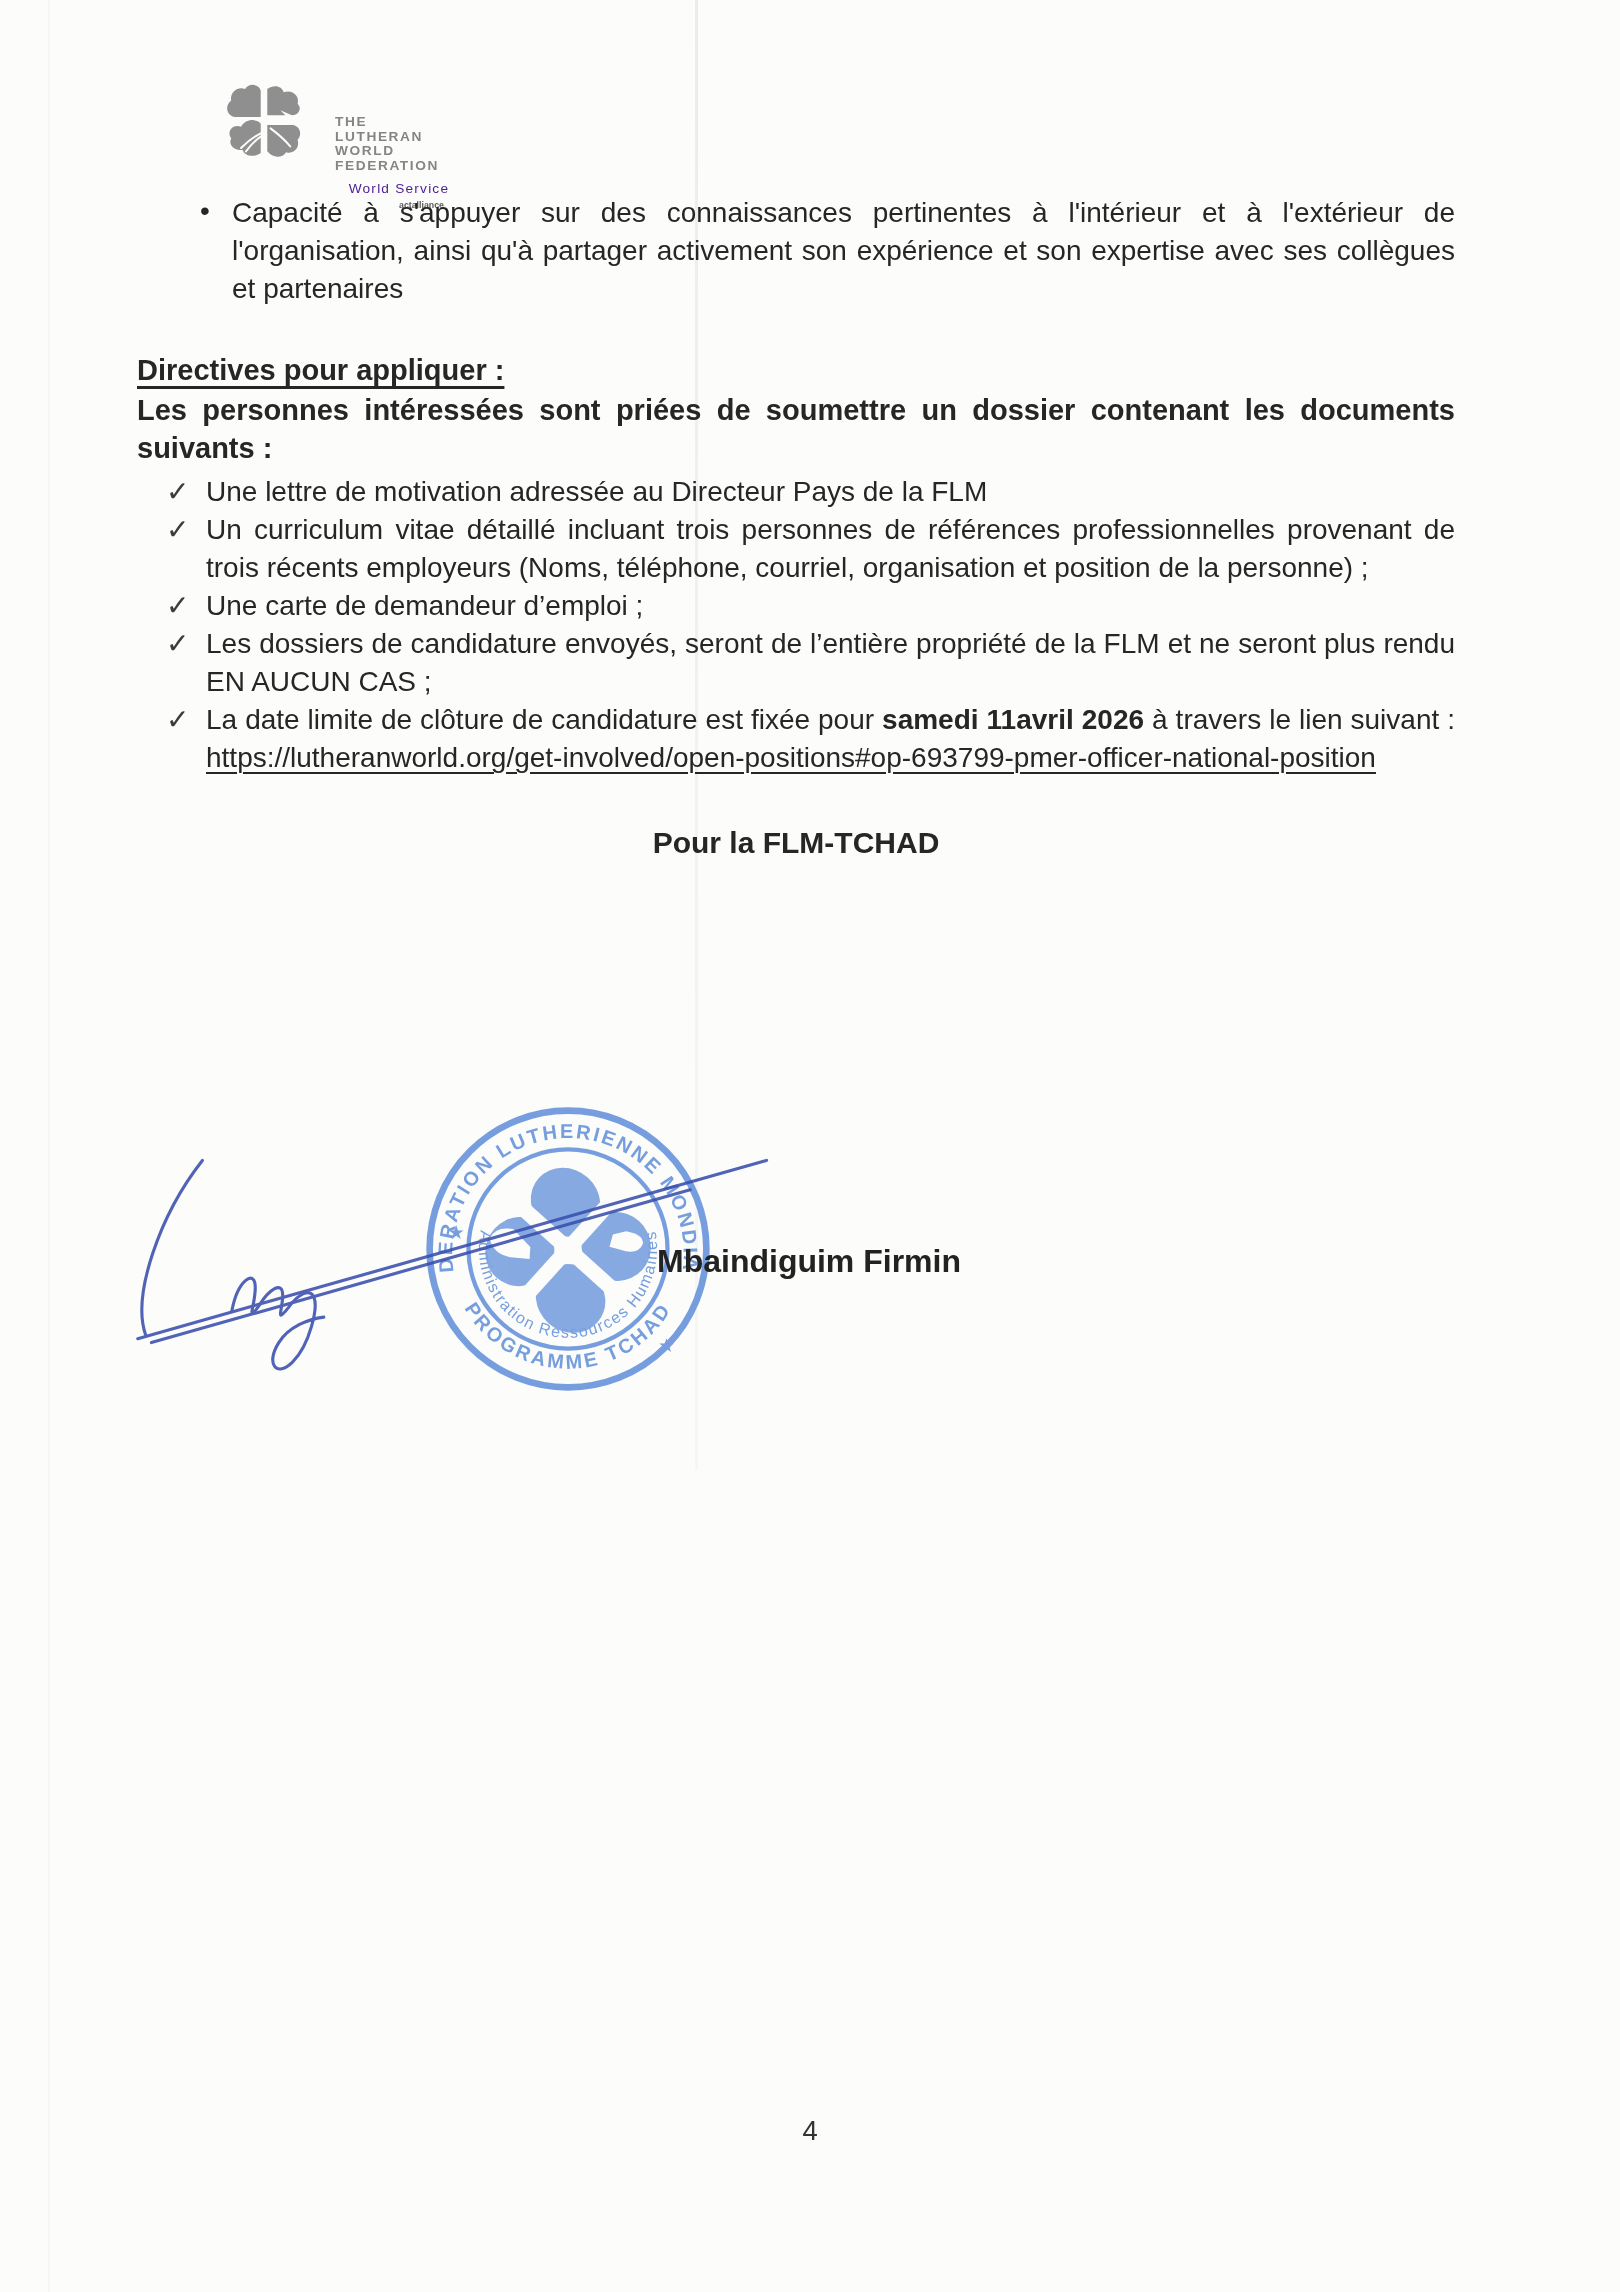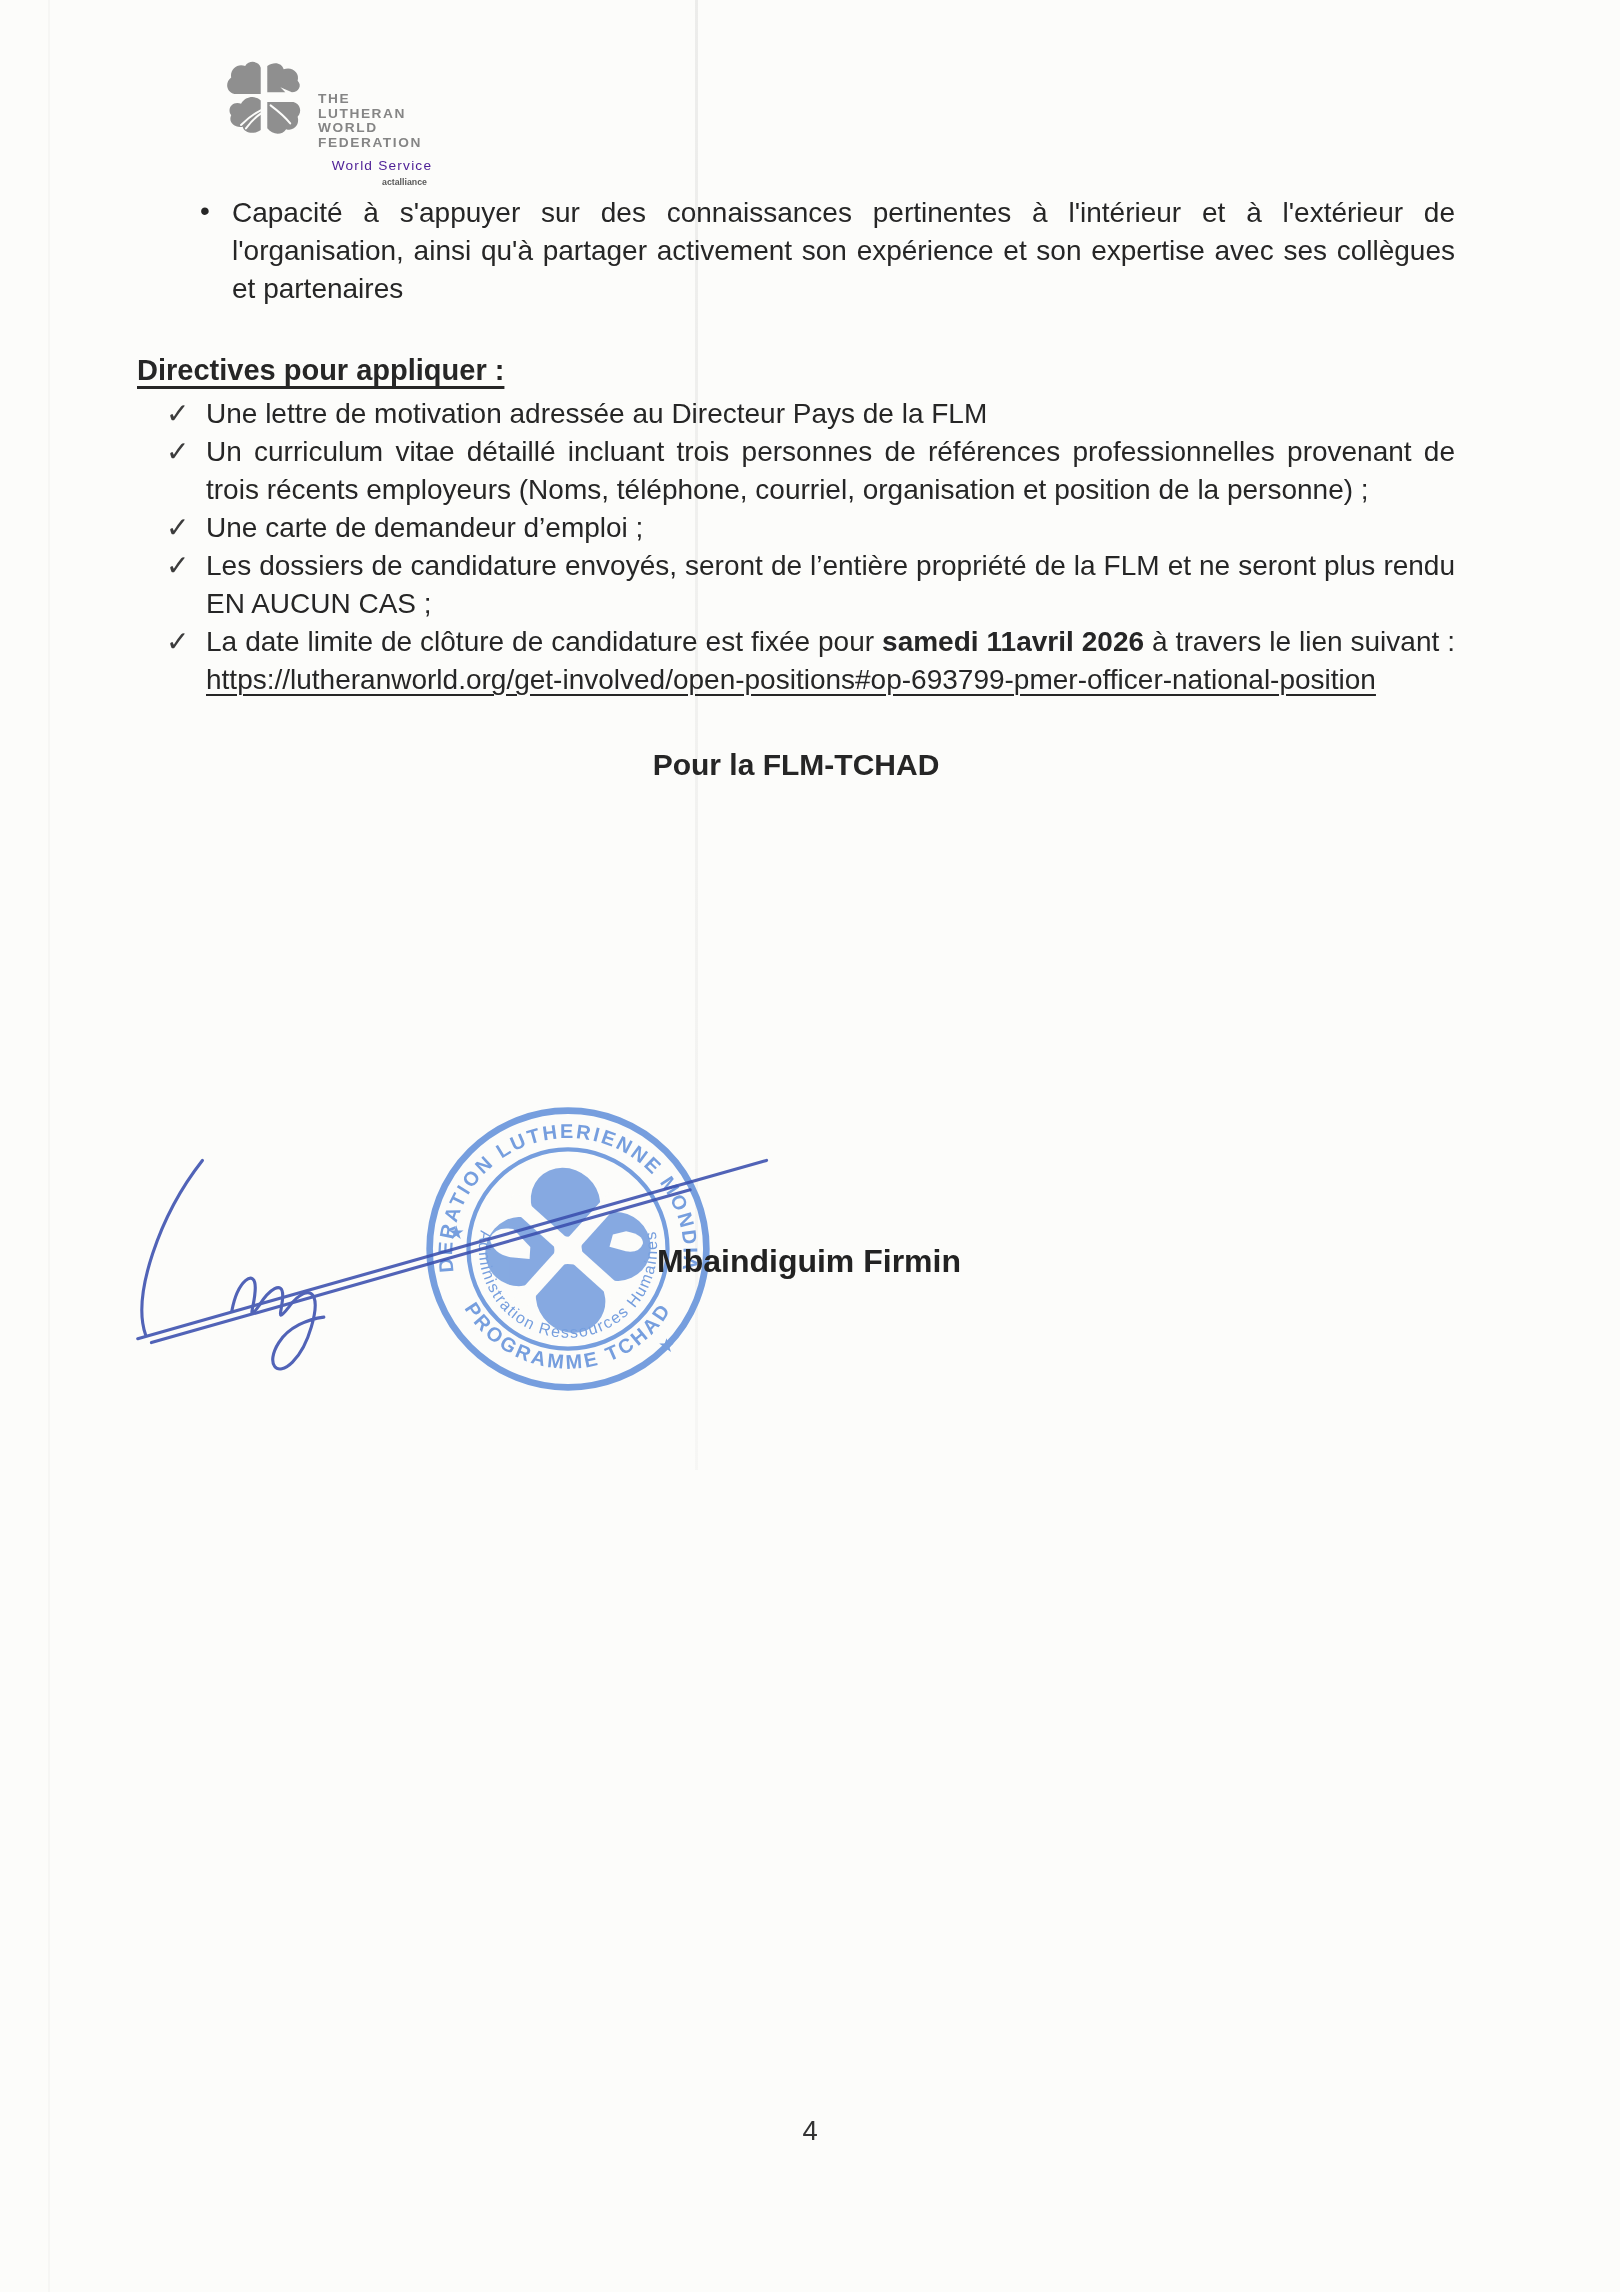--- a/index.html
+++ b/index.html
@@ -6,21 +6,21 @@
   .page{
     position:relative;width:1620px;height:2293px;margin:0 auto;
     background:#fcfcfa;overflow:hidden;color:#262626;
     font-family:"Liberation Sans", sans-serif;
   }
   .fold-line{position:absolute;left:695px;top:0;width:2.9px;height:1470px;
     background:linear-gradient(to bottom, rgba(140,140,140,.14), rgba(140,140,140,.05));}
   .edge-line{position:absolute;left:48px;top:0;width:2px;height:100%;background:rgba(0,0,0,.025);}
 
   
-  .logo{position:absolute;left:223px;top:59px;display:flex;gap:13px;}
+  .logo{position:absolute;left:223px;top:82px;display:flex;gap:30px;}
   .logo-mark{width:82px;height:78px;}
   .logo-text{padding-top:33px;}
   .logo-org div{font-size:13.7px;line-height:14.7px;letter-spacing:1.6px;color:#858585;font-weight:bold;}
   .logo-sub{margin-top:6.9px;margin-left:13.7px;font-size:13.7px;letter-spacing:1.2px;color:#4c1d95;}
   .logo-alliance{margin-top:3.9px;margin-left:64px;font-size:8.8px;font-weight:bold;color:#5a5a5a;filter:blur(0.6px);}
 
   
   .content{position:absolute;left:137px;top:194px;width:1318px;
     font-size:28px;line-height:38px;text-align:justify;}
   .bullet-para{position:relative;padding-left:95px;margin:0;}
@@ -79,20 +79,21 @@
   </div>
 
   <div class="content">
 
     <p class="bullet-para">
       <span class="bullet-mark">•</span>
       <span>Capacité à s'appuyer sur des connaissances pertinentes à l'intérieur et à l'extérieur de l'organisation, ainsi qu'à partager activement son expérience et son expertise avec ses collègues et partenaires</span>
     </p>
 
     <p class="heading">Directives pour appliquer :</p>
+    <p class="intro">Les personnes intéressées sont priées de soumettre un dossier contenant les documents suivants :</p>
 
     <ul class="checklist">
       <li>
         <span class="check-mark">✓</span>
         <span>Une lettre de motivation adressée au Directeur Pays de la FLM</span>
       </li>
       <li>
         <span class="check-mark">✓</span>
         <span>Un curriculum vitae détaillé incluant trois personnes de références professionnelles provenant de trois récents employeurs (Noms, téléphone, courriel, organisation et position de la personne) ;</span>
       </li>

